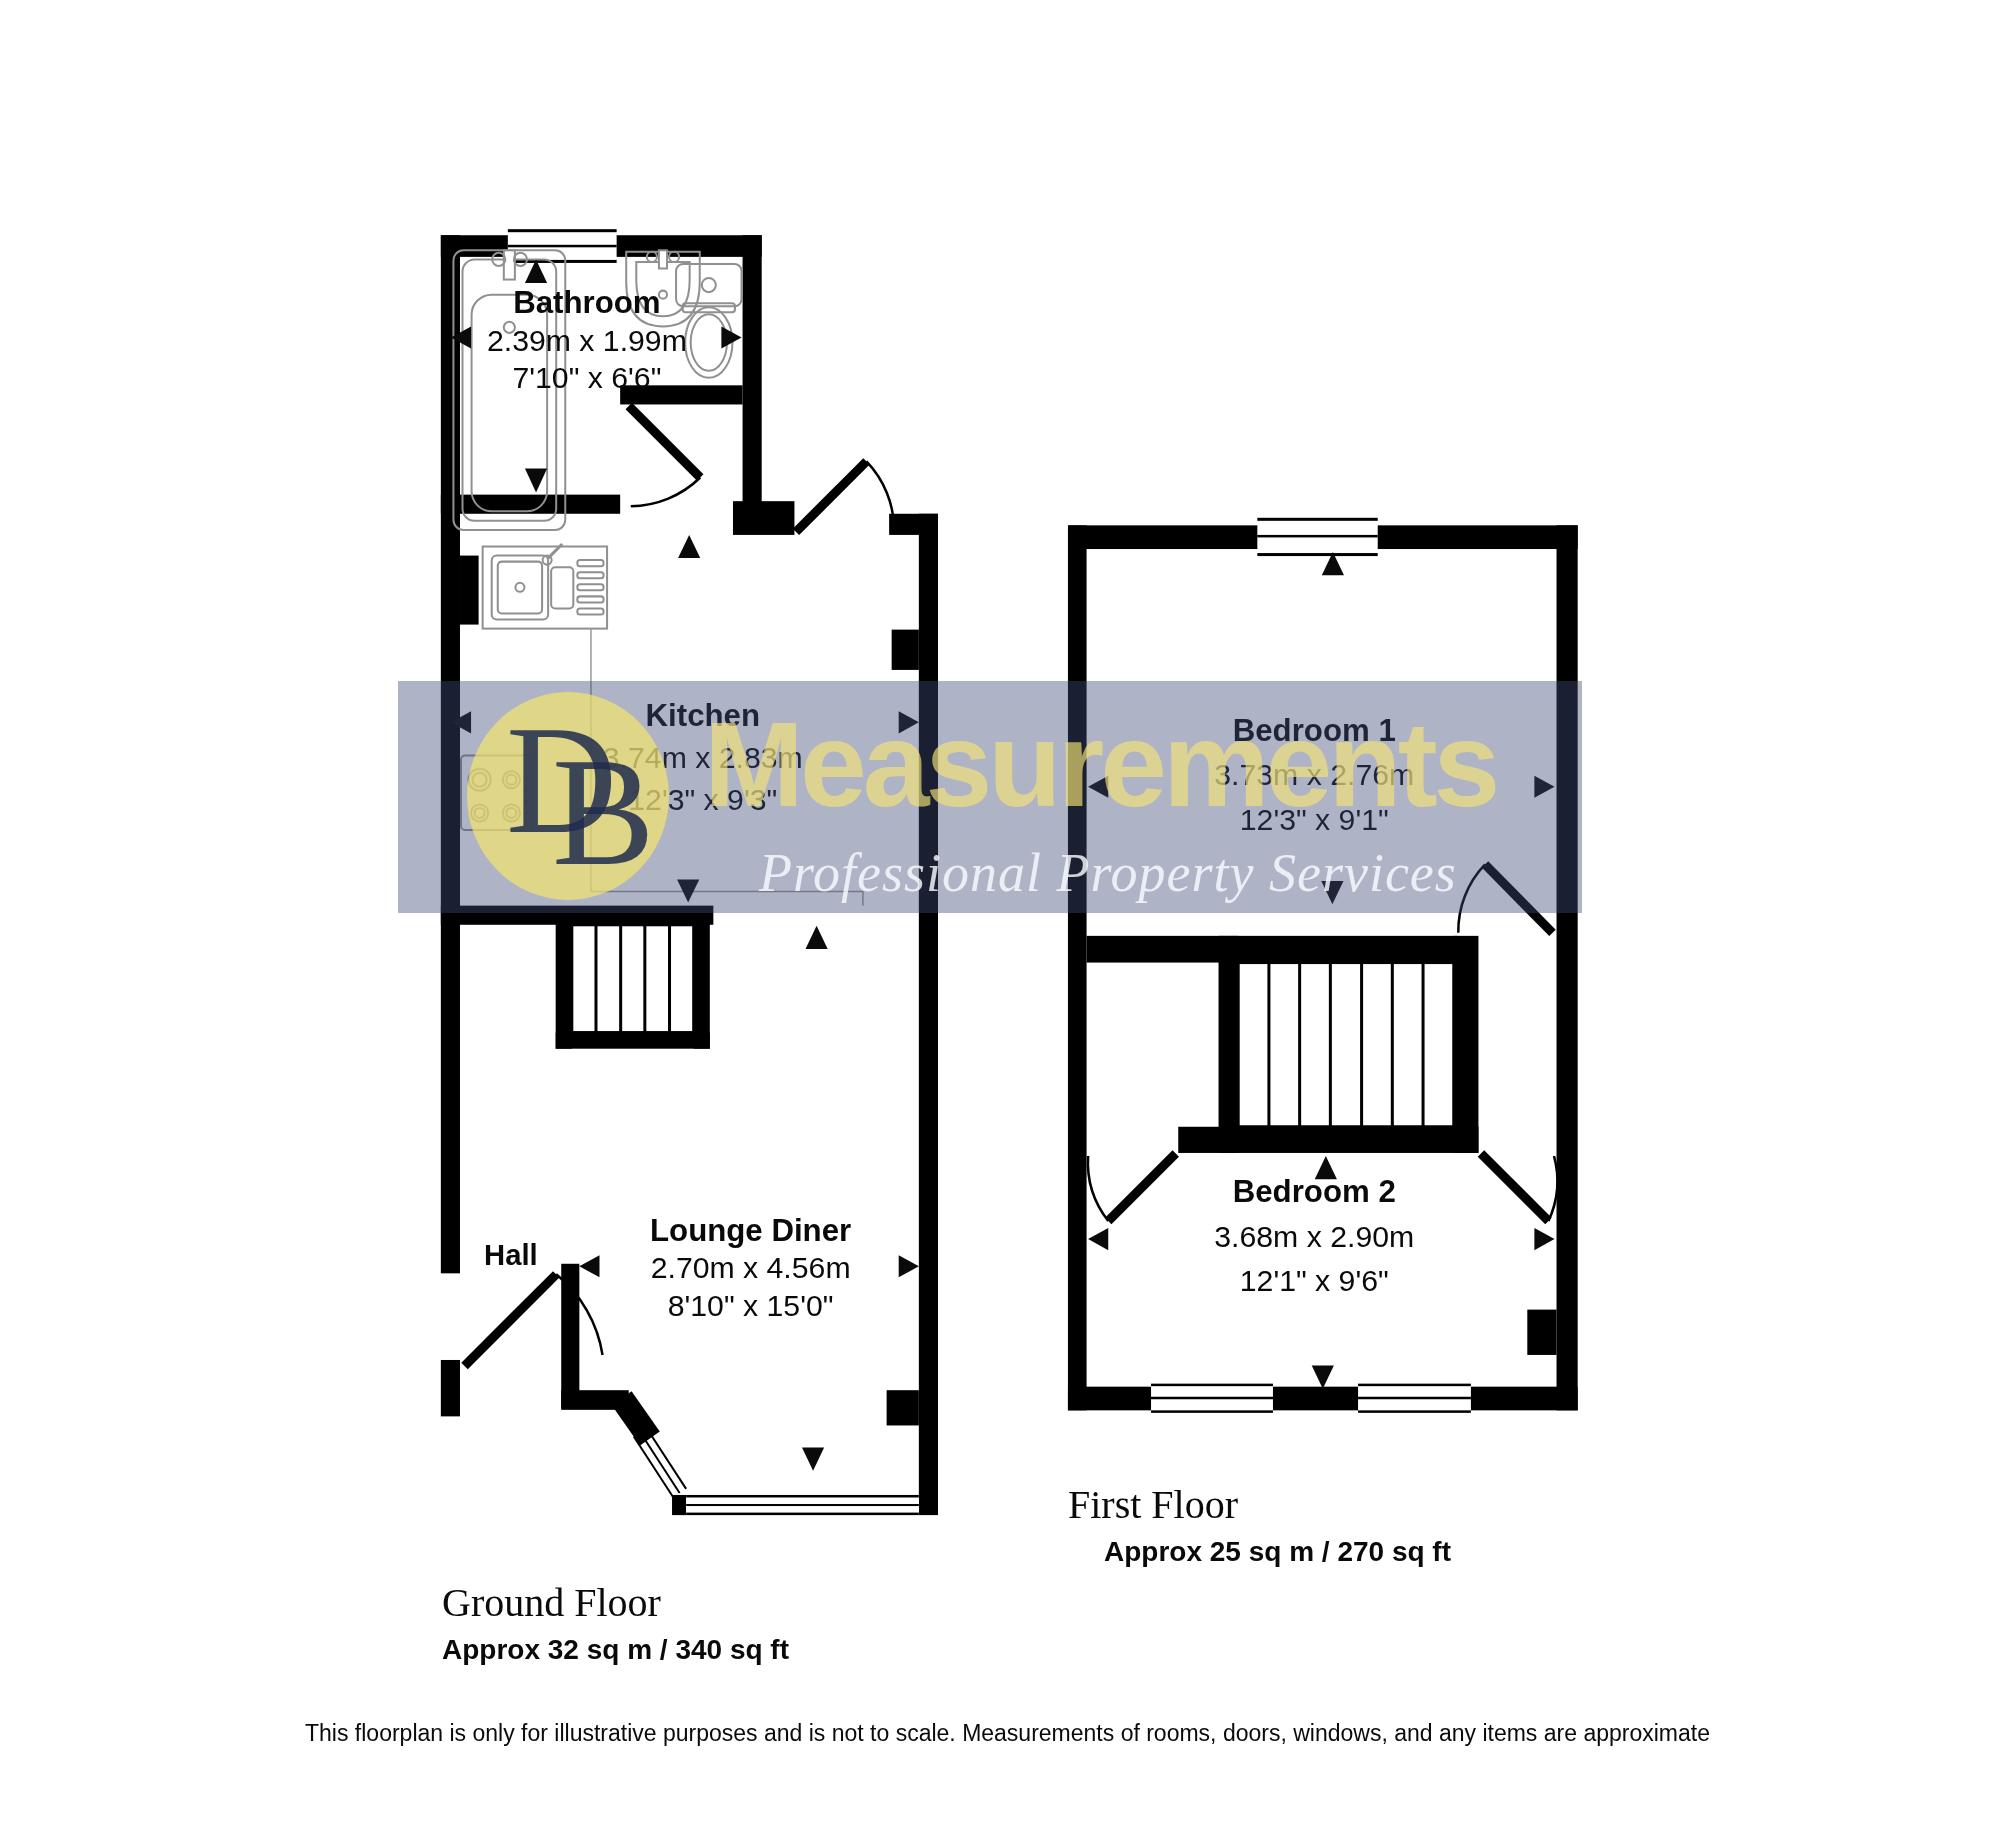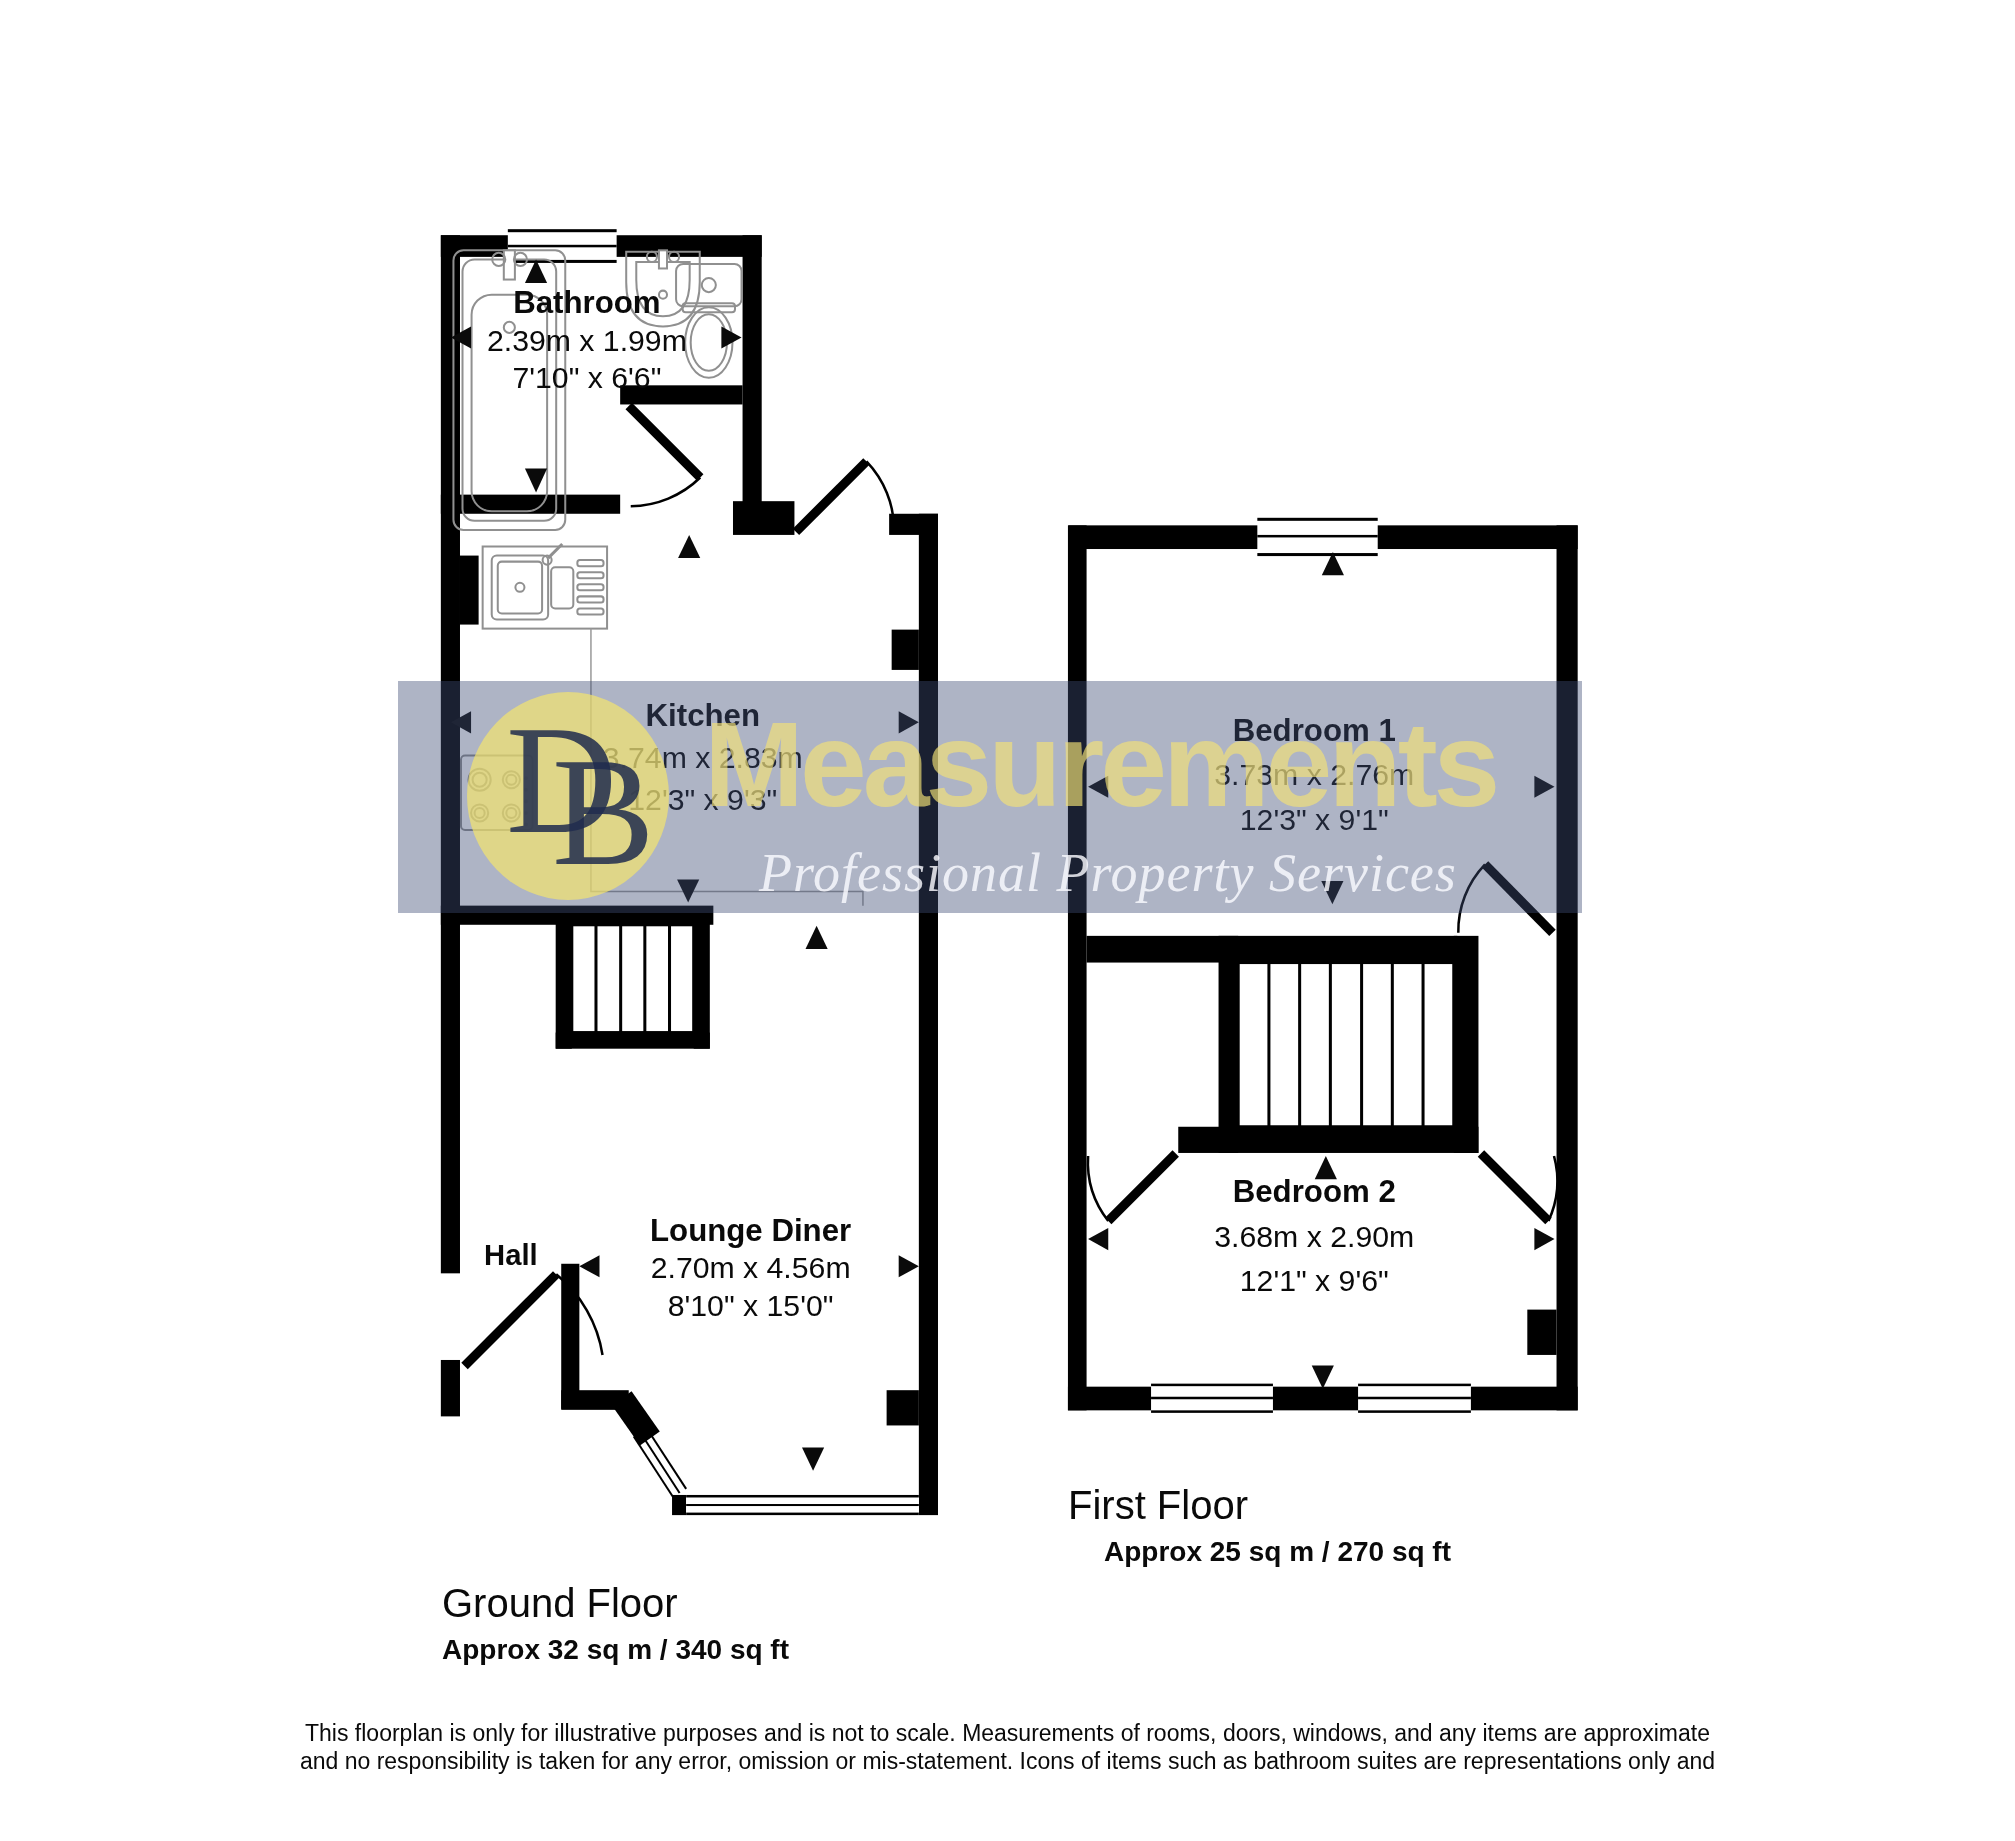--- a/index.html
+++ b/index.html
@@ -9,21 +9,21 @@
   .title-line{font-size:28px;font-weight:bold;line-height:31px;}
   #plan-svg{position:absolute;left:0;top:0;z-index:1;}
   .wm-band{position:absolute;left:398px;top:681px;width:1184px;height:232px;z-index:2;}
   .wm-ellipse{position:absolute;left:467px;top:692px;width:202px;height:208px;border-radius:50%;z-index:3;}
   .wm-ellipse span{position:absolute;font-family:"Liberation Serif",serif;font-size:154px;line-height:1;}
   .wm-d{left:39px;top:11px;}
   .wm-b{left:85px;top:43px;}
   .wm-brand{position:absolute;left:704px;top:704px;z-index:4;font-size:120px;font-weight:bold;letter-spacing:-4px;line-height:1;white-space:nowrap;}
   .wm-tagline{position:absolute;left:719px;top:846px;z-index:5;font-family:"Liberation Serif",serif;font-style:italic;font-size:54px;letter-spacing:1px;line-height:1;white-space:nowrap;margin-left:40px;}
   .floor-label{position:absolute;color:#0a0a0a;z-index:6;}
-  .floor-name{font-size:40px;line-height:42px;}
+  .floor-name{font-size:40px;line-height:42px;font-family:Liberation Serif, serif;}
   .floor-area{font-size:28px;font-weight:bold;line-height:30px;}
   .gf-name{left:442px;top:1582px;}
   .gf-area{left:442px;top:1635px;}
   .ff-name{left:1068px;top:1484px;}
   .ff-area{left:1104px;top:1537px;}
   .disclaimer{position:absolute;left:0;top:1719px;width:2015px;text-align:center;color:#0a0a0a;font-size:23px;line-height:28px;z-index:6;}
 </style>
 </head>
 <body>
 
@@ -279,17 +279,16 @@
   <div class="wm-brand" style="color:rgba(244,226,118,0.66);">Measurements</div>
   <div class="wm-tagline" style="color:rgba(250,250,255,0.82);">Professional Property Services</div>
 
   <div class="floor-label floor-name gf-name">Ground Floor</div>
   <div class="floor-label floor-area gf-area">Approx 32 sq m / 340 sq ft</div>
   <div class="floor-label floor-name ff-name">First Floor</div>
   <div class="floor-label floor-area ff-area">Approx 25 sq m / 270 sq ft</div>
 
   <div class="disclaimer">
     <div>This floorplan is only for illustrative purposes and is not to scale. Measurements of rooms, doors, windows, and any items are approximate</div>
-    <div>and no responsibility is taken for any error, omission or mis-statement. Icons of items such as bathroom suites are representations only and</div>
   </div>
 
 </div>
 
 
 </body></html>

